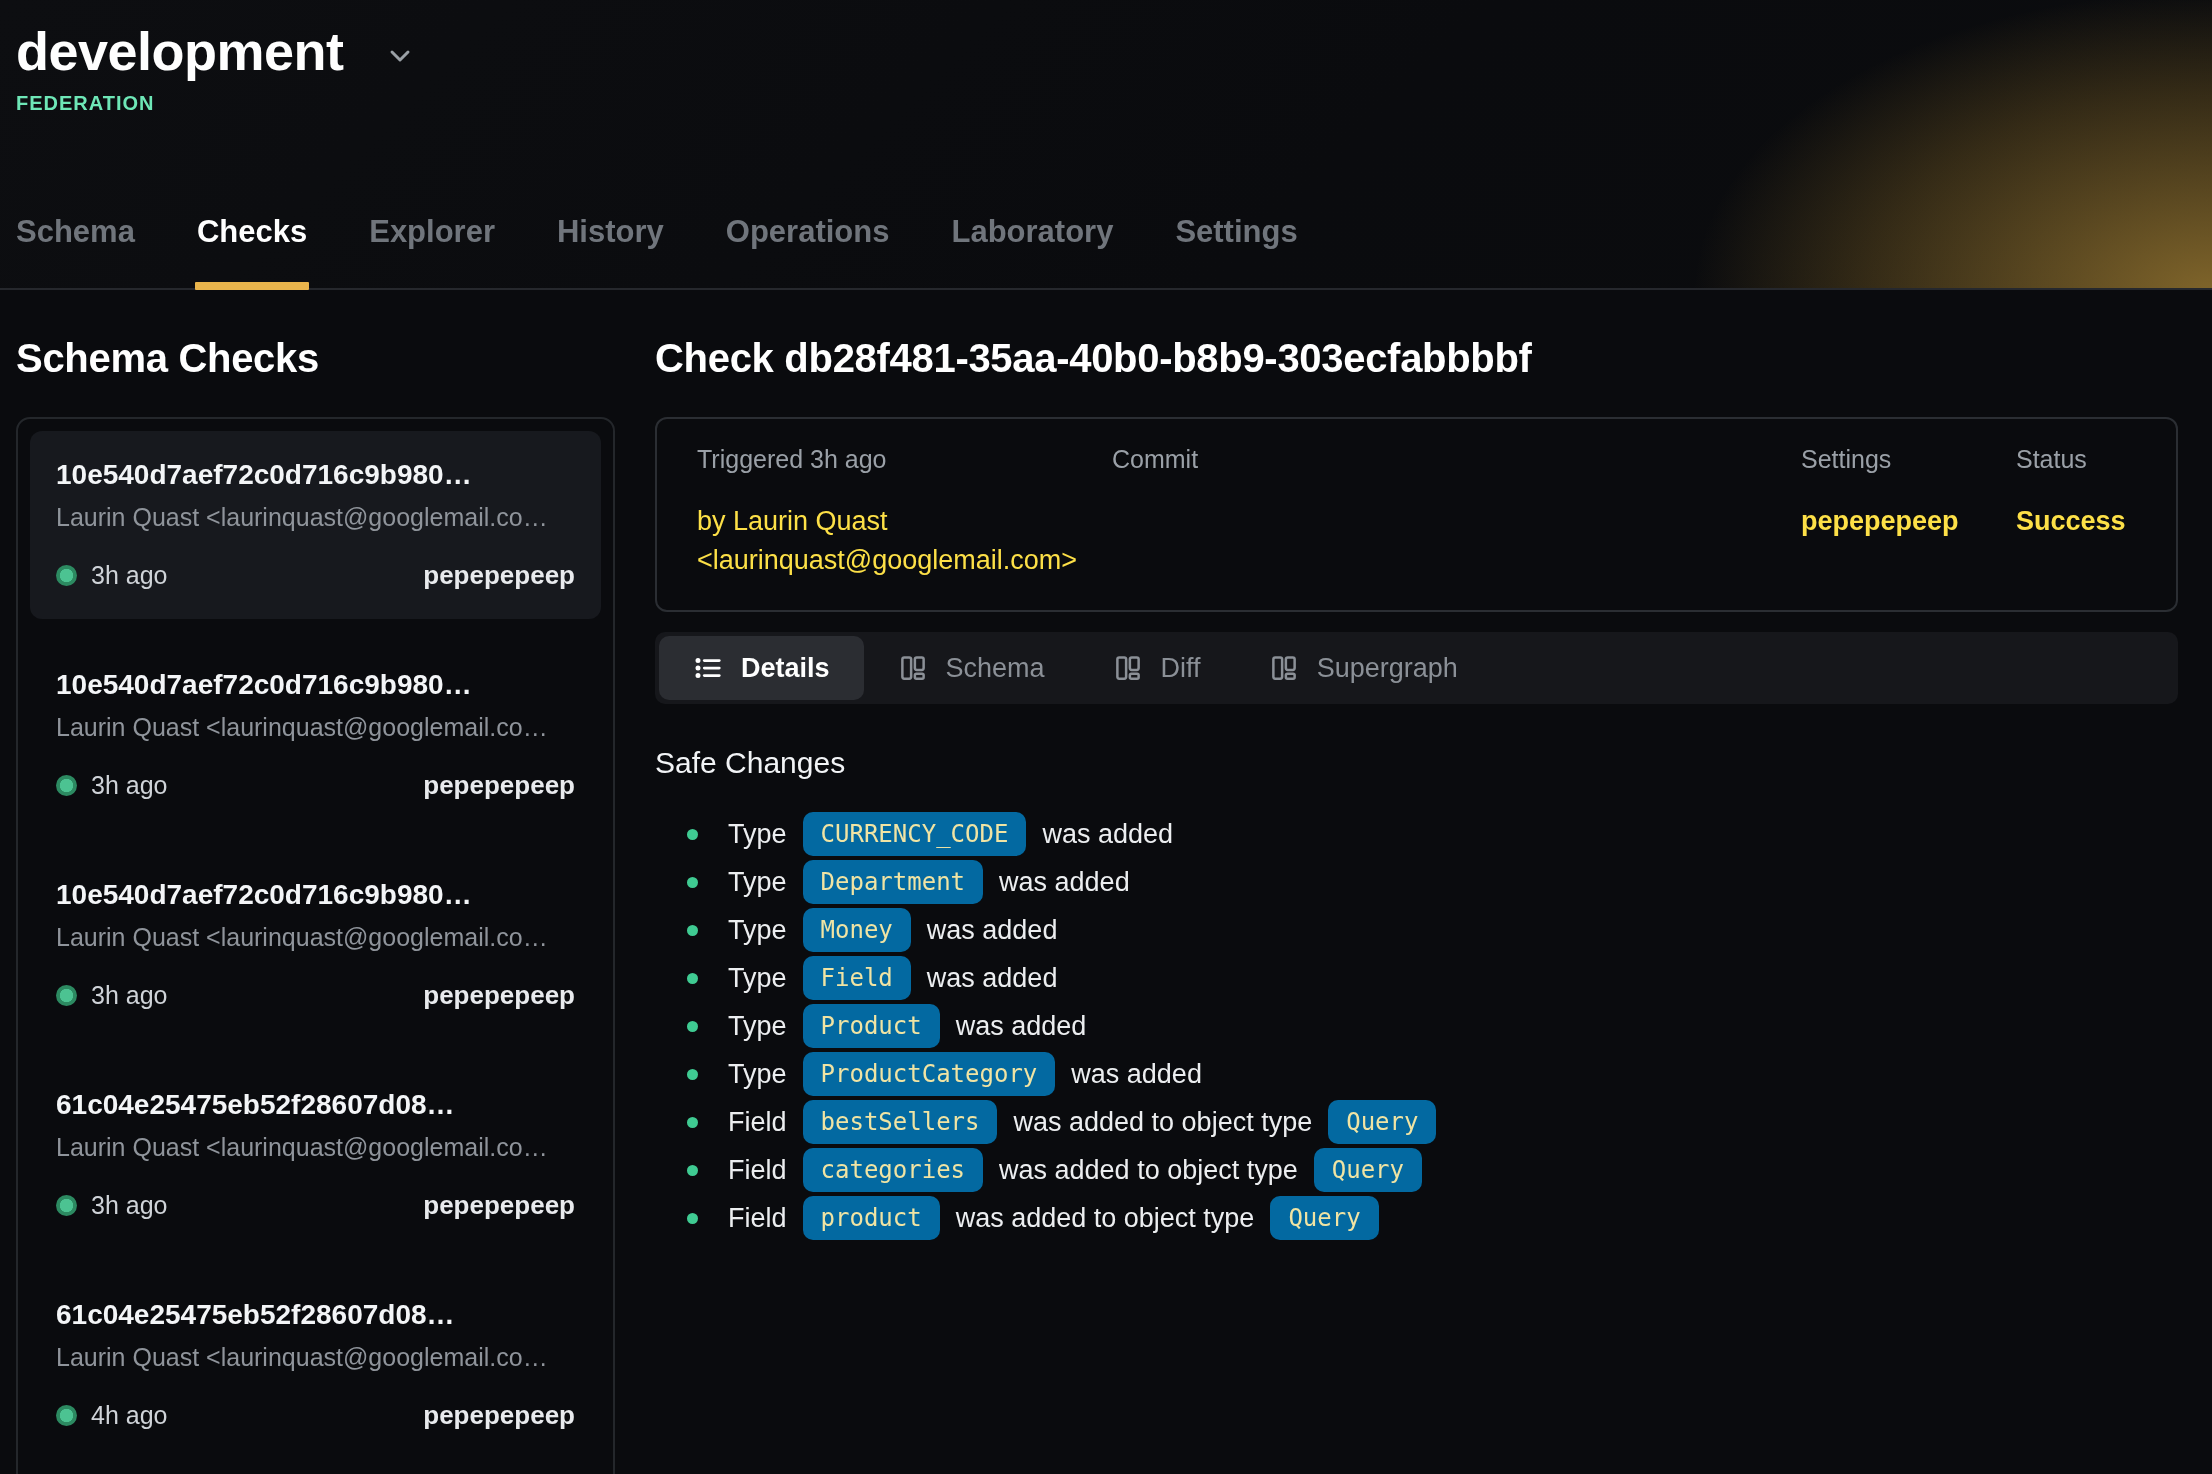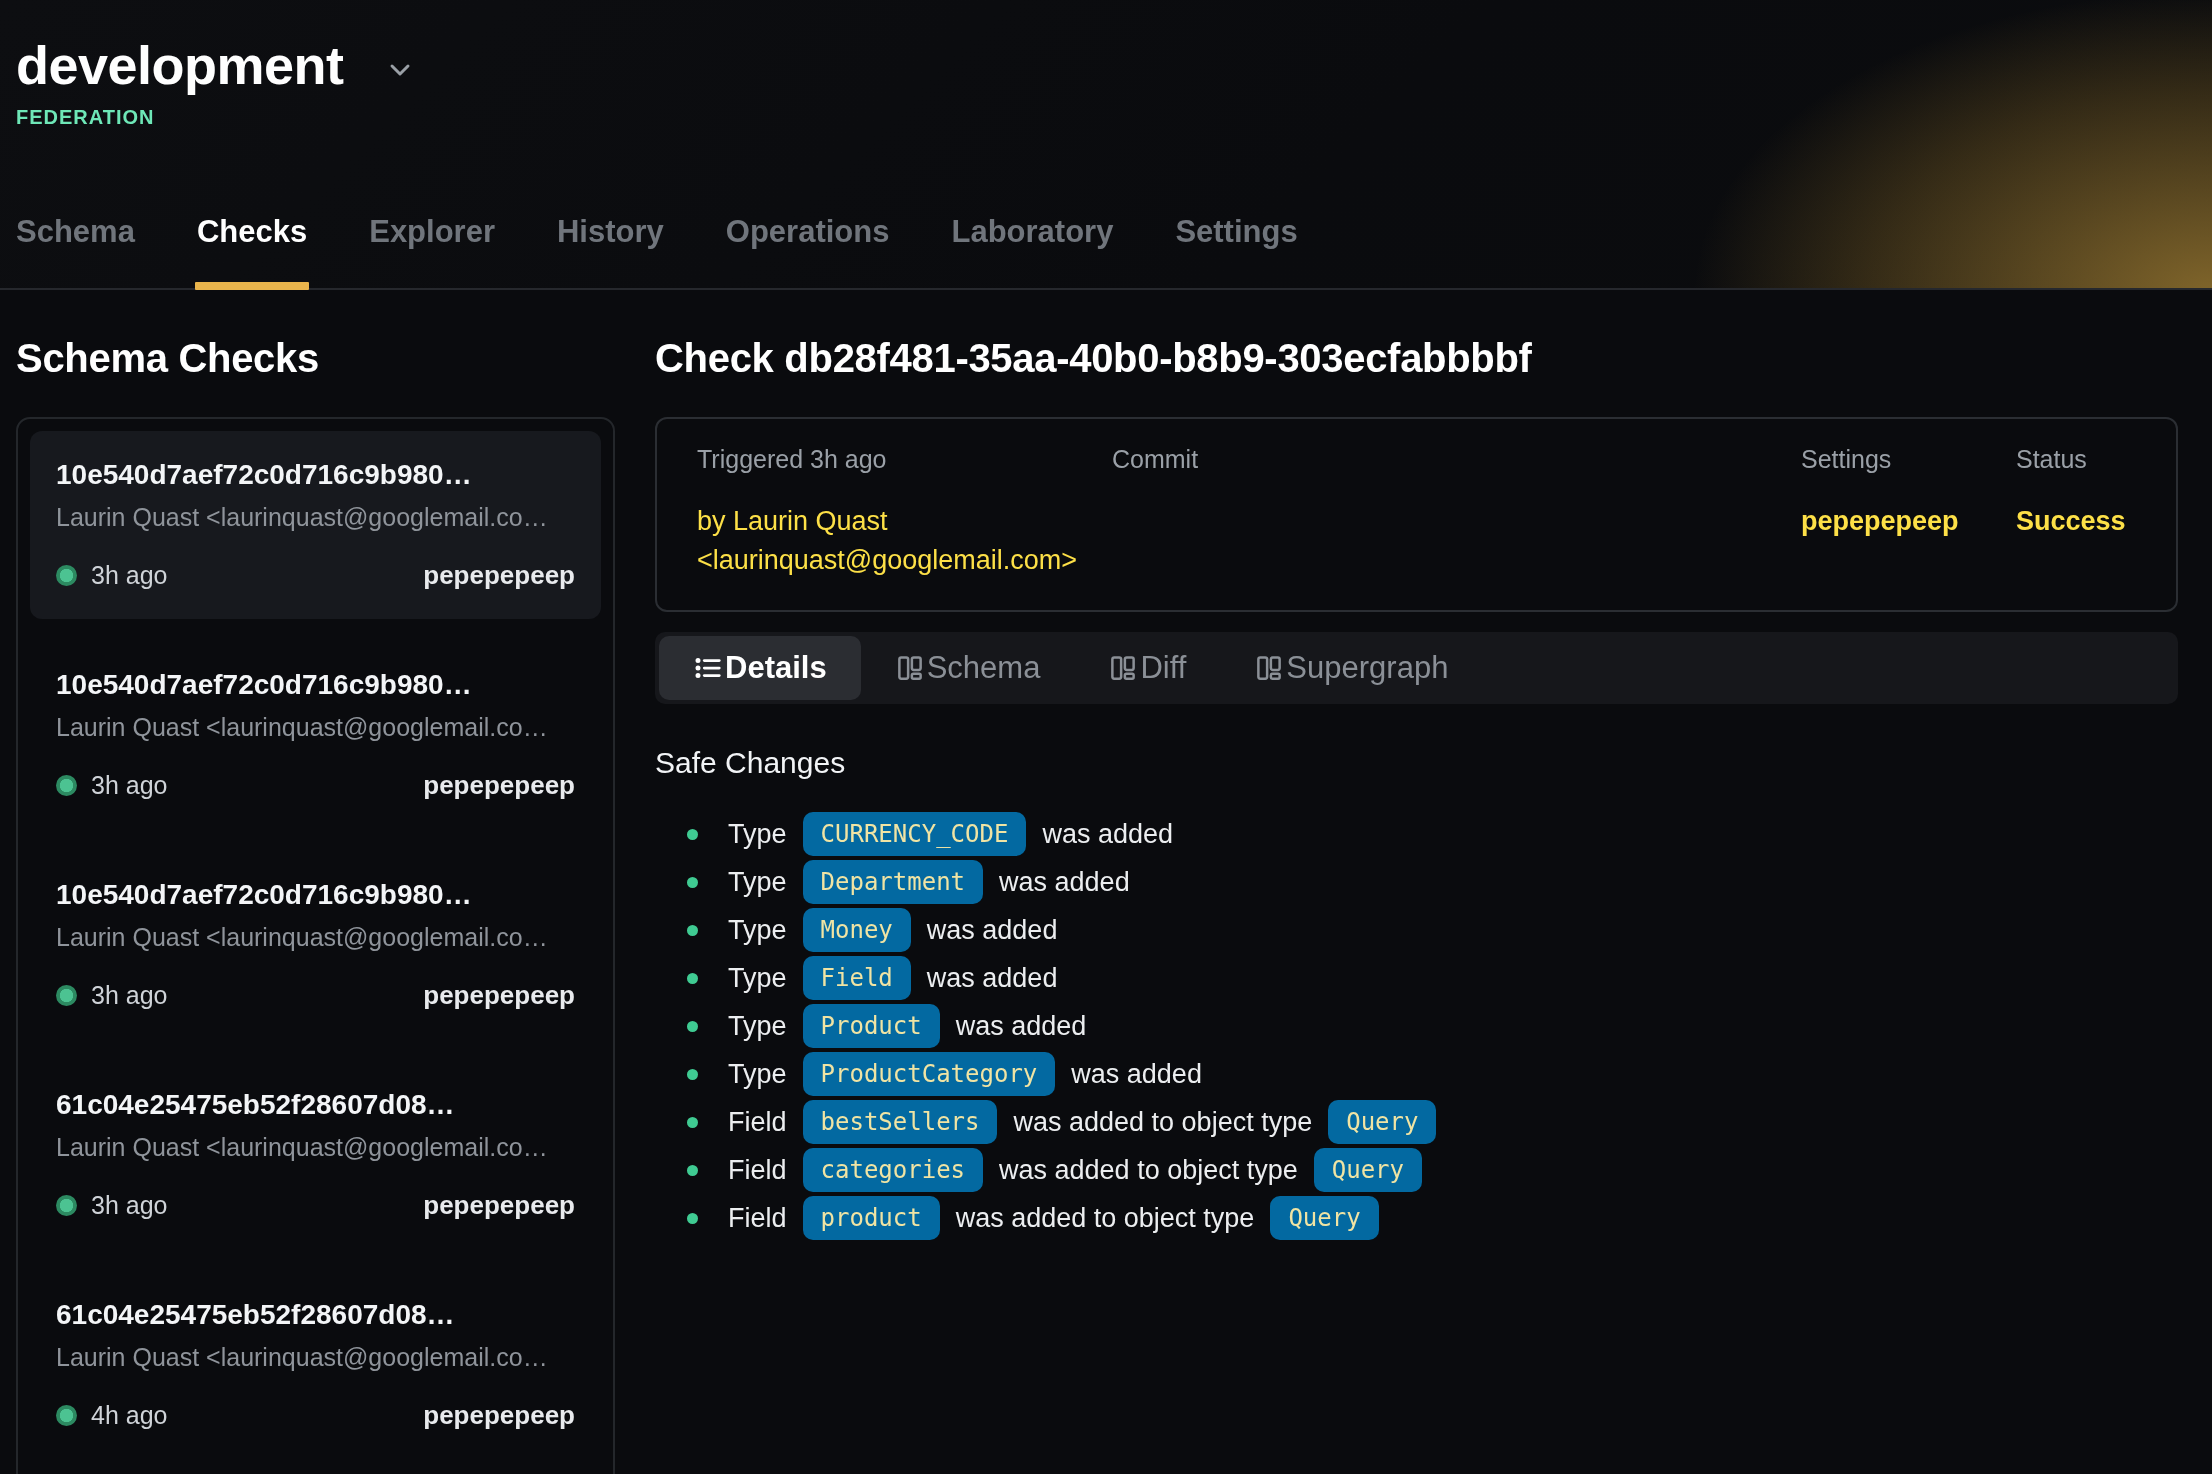--- a/index.html
+++ b/index.html
@@ -4,21 +4,21 @@
 <style>
   * { margin:0; padding:0; box-sizing:border-box; }
   html,body { width:2212px; height:1474px; overflow:hidden; }
   body {
     background:#0a0b0e;
     color:#f3f5f7;
     font-family:"Liberation Sans", sans-serif;
   }
   
   .header {
-    position:relative; height:290px; padding:34px 0 0 16px;
+    position:relative; height:290px; padding:20px 0 0 16px;
     background:
       radial-gradient(720px 420px at 100% 102%, rgba(224,174,66,0.55), rgba(200,152,52,0.22) 48%, rgba(0,0,0,0) 72%),
       linear-gradient(135deg,#0d0e11 0%, #0a0b0e 60%, #0b0c0e 100%);
     border-bottom:2px solid #26282d;
   }
   .project-row { display:flex; align-items:center; gap:40px; }
   .project-title { font-size:54px; font-weight:700; letter-spacing:-0.5px; color:#fefefe; }
   .chevron { color:#9aa0a6; display:inline-flex; margin-top:10px; cursor:pointer; }
   .project-badge { margin-top:10px; font-size:20px; font-weight:700; letter-spacing:1px; color:#6ee7b7; }
   .nav-tabs { position:absolute; left:14px; bottom:0; display:flex; gap:58px; }
@@ -69,22 +69,22 @@
   .col-triggered { width:415px; flex-shrink:0; }
   .col-commit { flex:1; min-width:0; }
   .col-service { width:215px; flex-shrink:0; }
   .col-status { width:120px; flex-shrink:0; }
   
   .view-tabs {
     margin-top:20px; height:72px; background:#16171b; border-radius:10px;
     display:flex; align-items:stretch; padding:4px;
   }
   .view-tab {
-    display:flex; align-items:center; gap:2px; padding:0 34px;
-    font-size:31px; font-weight:500; color:#8b9097; cursor:pointer; border-radius:10px;
+    display:flex; align-items:center; gap:18px; padding:0 34px;
+    font-size:27px; font-weight:500; color:#8b9097; cursor:pointer; border-radius:10px;
   }
   .view-tab.active { background:#2b2d32; color:#ffffff; font-weight:600; }
   .view-tab svg { flex-shrink:0; }
   
   .changes-title { margin-top:42px; font-size:30px; font-weight:500; color:#f2f4f6; }
   .changes-list { margin-top:30px; }
   .change-row { display:flex; align-items:center; min-height:48px; font-size:27px; color:#eceef0; }
   .bullet {
     width:11px; height:11px; border-radius:50%; background:#3fcb92;
     margin:0 30px 0 32px; flex-shrink:0;

